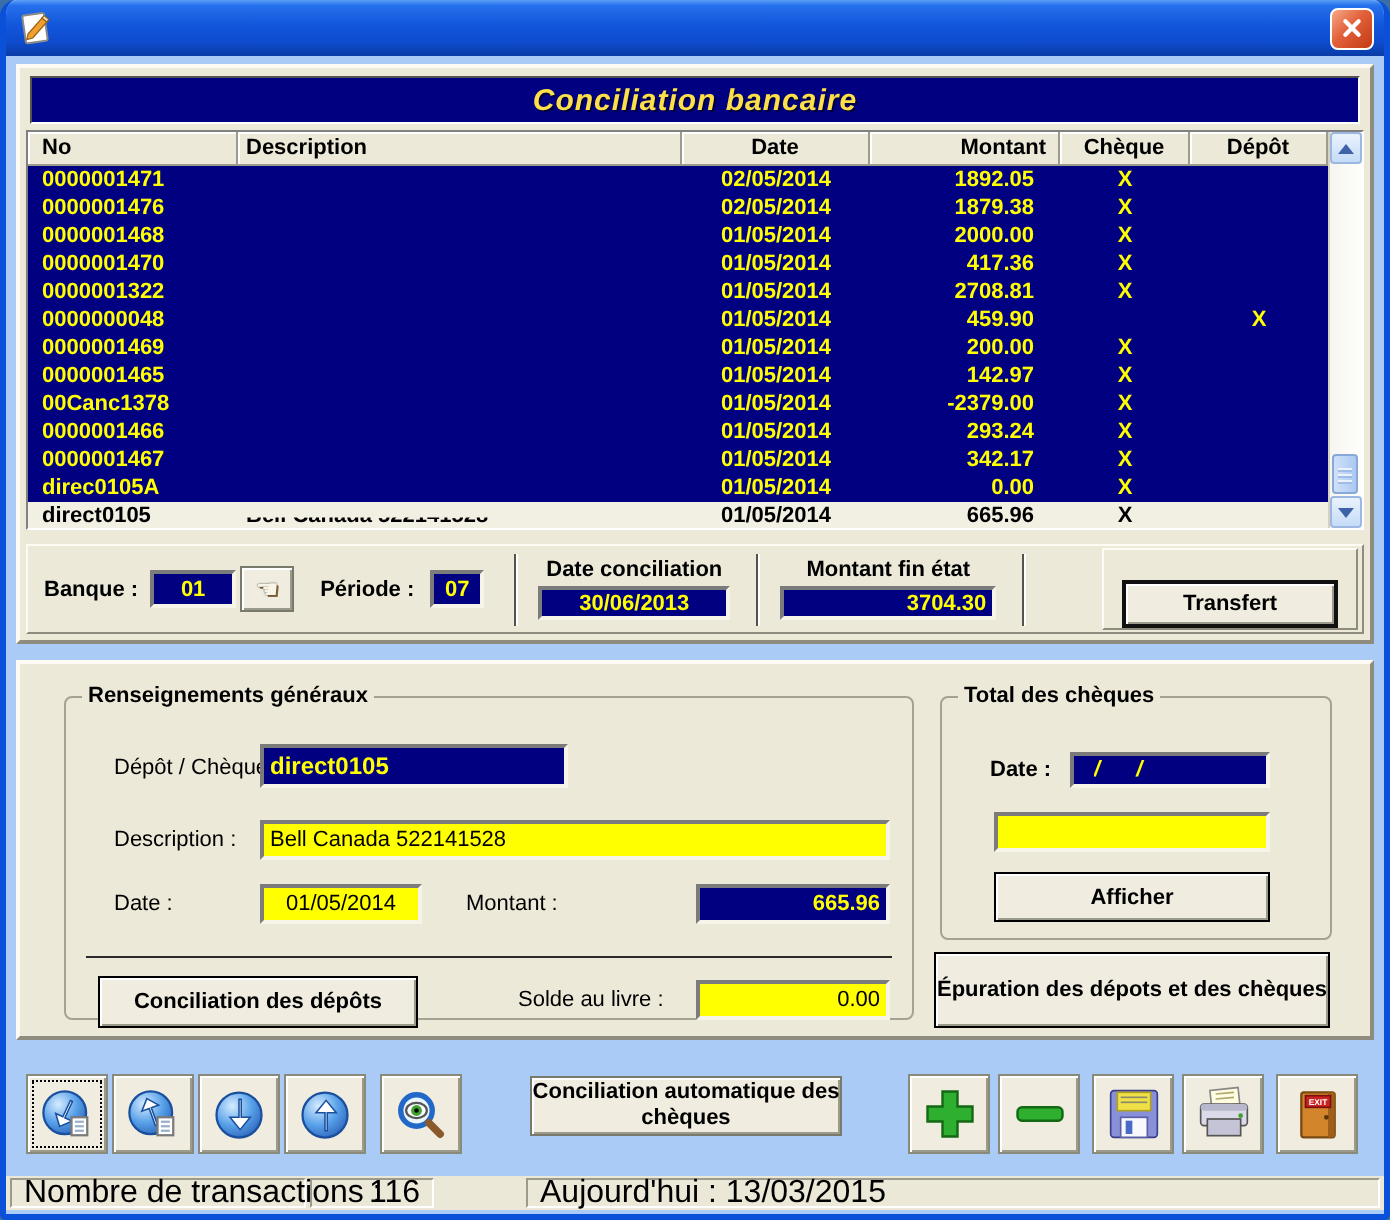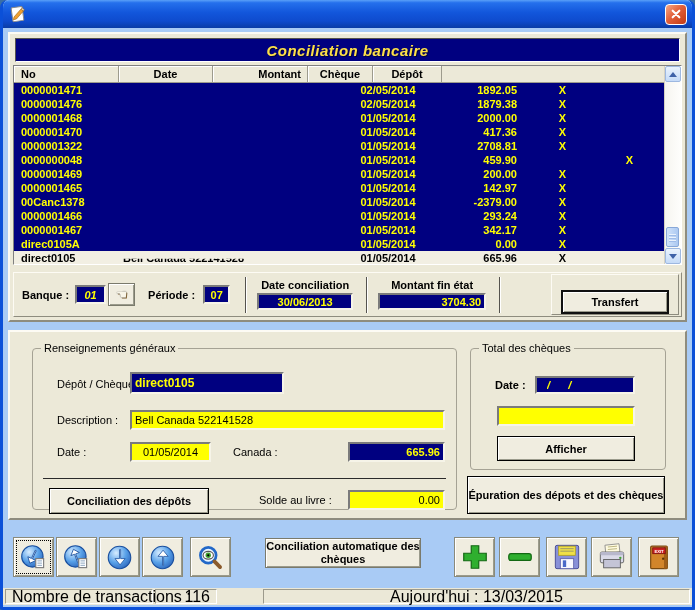--- a/index.html
+++ b/index.html
@@ -121,21 +121,21 @@
     font-size:11px; font-weight:bold; cursor:pointer;
     border:1px solid #7A7A6C; box-shadow:inset 1px 1px 0 #fff, inset -1px -1px 0 #9B9B8C;
   }
   .btn.black{ border:1px solid #000; }
   .btn.default{ border:2px solid #111; }
   
   fieldset.groupbox{
     position:absolute; border:1px solid #A5A294; border-radius:4px;
     padding:0;
   }
-  fieldset.groupbox legend{ font-size:11px; font-weight:normal; color:#000; margin-left:8px; padding:0 3px; }
+  fieldset.groupbox legend{ font-size:11px; font-weight:bold; color:#000; margin-left:8px; padding:0 3px; }
   .gb1{ left:22px; top:10px; width:425px; height:168px; }
   .gb2{ left:460px; top:10px; width:196px; height:128px; }
   .gb-inner{ position:absolute; inset:0; }
   .abs{ position:absolute; }
   .hline{ position:absolute; left:10px; right:10px; top:124px; border-top:1px solid #2A2A2A; }
   
   .toolbtn{
     position:absolute; width:41px; height:40px; background:#F0EDE0; cursor:pointer;
     border:1px solid #8A8A7A; box-shadow:inset 1px 1px 0 #fff, inset -1px -1px 0 #9B9B8C;
     display:flex; align-items:center; justify-content:center; padding:0;
@@ -143,21 +143,21 @@
   .toolbtn.focused{ outline:1px dotted #000; outline-offset:-4px; }
   
   .statusbar{
     position:absolute; left:0; top:588px; width:689px; height:17px;
     background:#EBE8D7; display:flex; gap:2px; padding:1px 2px;
   }
   .status-cell{
     border:1px solid; border-color:#9C9A8C #FFF #FFF #9C9A8C;
     font-size:16px; color:#000; line-height:13px; padding:0 6px; white-space:nowrap;
   }
-  .sc1{ width:148px; } .sc2{ width:62px; text-align:right;padding-left:28px; } .sc3{ flex:1; text-align:center;margin-left:44px; }
+  .sc1{ width:148px; } .sc2{ width:62px; text-align:right;padding-left:28px; } .sc3{ flex:1; text-align:left;margin-left:44px; }
 </style>
 </head>
 <body>
 
 <div class="window">
 
   <div class="titlebar">
     <span class="app-icon">
       <svg viewBox="0 0 20 20" width="20" height="20">
         <rect x="4" y="3" width="11" height="14" rx="1" fill="#fff" stroke="#8A8A8A" transform="rotate(-8 10 10)"></rect>
@@ -172,20 +172,21 @@
       </svg>
     </button>
   </div>
 
   <div class="panel top-panel">
     <div class="banner">Conciliation bancaire</div>
 
     <div class="table">
       <div class="thead">
         <span class="th c-no">No</span>
+        <span class="th c-desc">Description</span>
         <span class="th c-date">Date</span>
         <span class="th c-mont ta-r">Montant</span>
         <span class="th c-chq">Chèque</span>
         <span class="th c-dep">Dépôt</span>
       </div>
       <div class="tbody">
           <div class="trow">
     <span class="td c-no">0000001471</span>
     <span class="td c-desc"></span>
     <span class="td c-date">02/05/2014</span>
@@ -298,21 +299,21 @@
           <div class="sb-thumb"></div>
         </div>
         <div class="sb-btn">
             <i class="tri-down"></i>
           </div>
       </div>
     </div>
 
     <div class="bank-row">
       <span class="lbl b" style="margin-left:8px">Banque :</span>
-      <input class="navy-input ta-c" style="width: 31px; height: 19px; margin-left: 6px; font-style: italic;" readonly="" value="01">
+      <input class="navy-input ta-c" style="width: 43px; height: 19px; margin-left: 6px;" readonly="" value="01">
       <button class="hand-btn" style="margin-left:2px">
         <span>☚</span>
       </button>
       <span class="lbl b" style="margin-left:13px">Période :</span>
       <input class="navy-input ta-c" style="width: 27px; height: 19px; margin-left: 8px;" readonly="" value="07">
       <span class="vsep" style="margin-left:15px"></span>
       <div class="stack" style="margin-left:10px">
         <span class="lbl b">Date conciliation</span>
         <input class="navy-input ta-c" style="width: 96px; height: 17px;" readonly="" value="30/06/2013">
       </div>
@@ -332,21 +333,21 @@
 
     <fieldset class="groupbox gb1">
       <legend>Renseignements généraux</legend>
       <div class="gb-inner">
         <span class="lbl abs" style="left:24px;top:24px">Dépôt / Chèque :</span>
         <input class="navy-input abs" style="left: 97px; top: 18px; width: 154px; height: 22px; font-size: 12px;" readonly="" value="direct0105">
         <span class="lbl abs" style="left:24px;top:60px">Description :</span>
         <input class="yellow-input abs" style="left: 97px; top: 56px; width: 315px; height: 20px;" readonly="" value="Bell Canada 522141528">
         <span class="lbl abs" style="left:24px;top:92px">Date :</span>
         <input class="yellow-input ta-c abs" style="left: 97px; top: 88px; width: 81px; height: 20px;" readonly="" value="01/05/2014">
-        <span class="lbl abs" style="left:200px;top:92px">Canada :</span>
+        <span class="lbl abs" style="left:200px;top:92px">Montant :</span>
         <input class="navy-input ta-r abs" style="left: 315px; top: 88px; width: 97px; height: 20px;" readonly="" value="665.96">
         <div class="hline"></div>
         <button class="btn black abs" style="left:16px;top:134px;width:160px;height:26px">Conciliation des dépôts</button>
         <span class="lbl abs" style="left:226px;top:140px">Solde au livre :</span>
         <input class="yellow-input ta-r abs" style="left: 315px; top: 136px; width: 97px; height: 20px;" readonly="" value="0.00">
       </div>
     </fieldset>
 
     <fieldset class="groupbox gb2">
       <legend>Total des chèques</legend>

